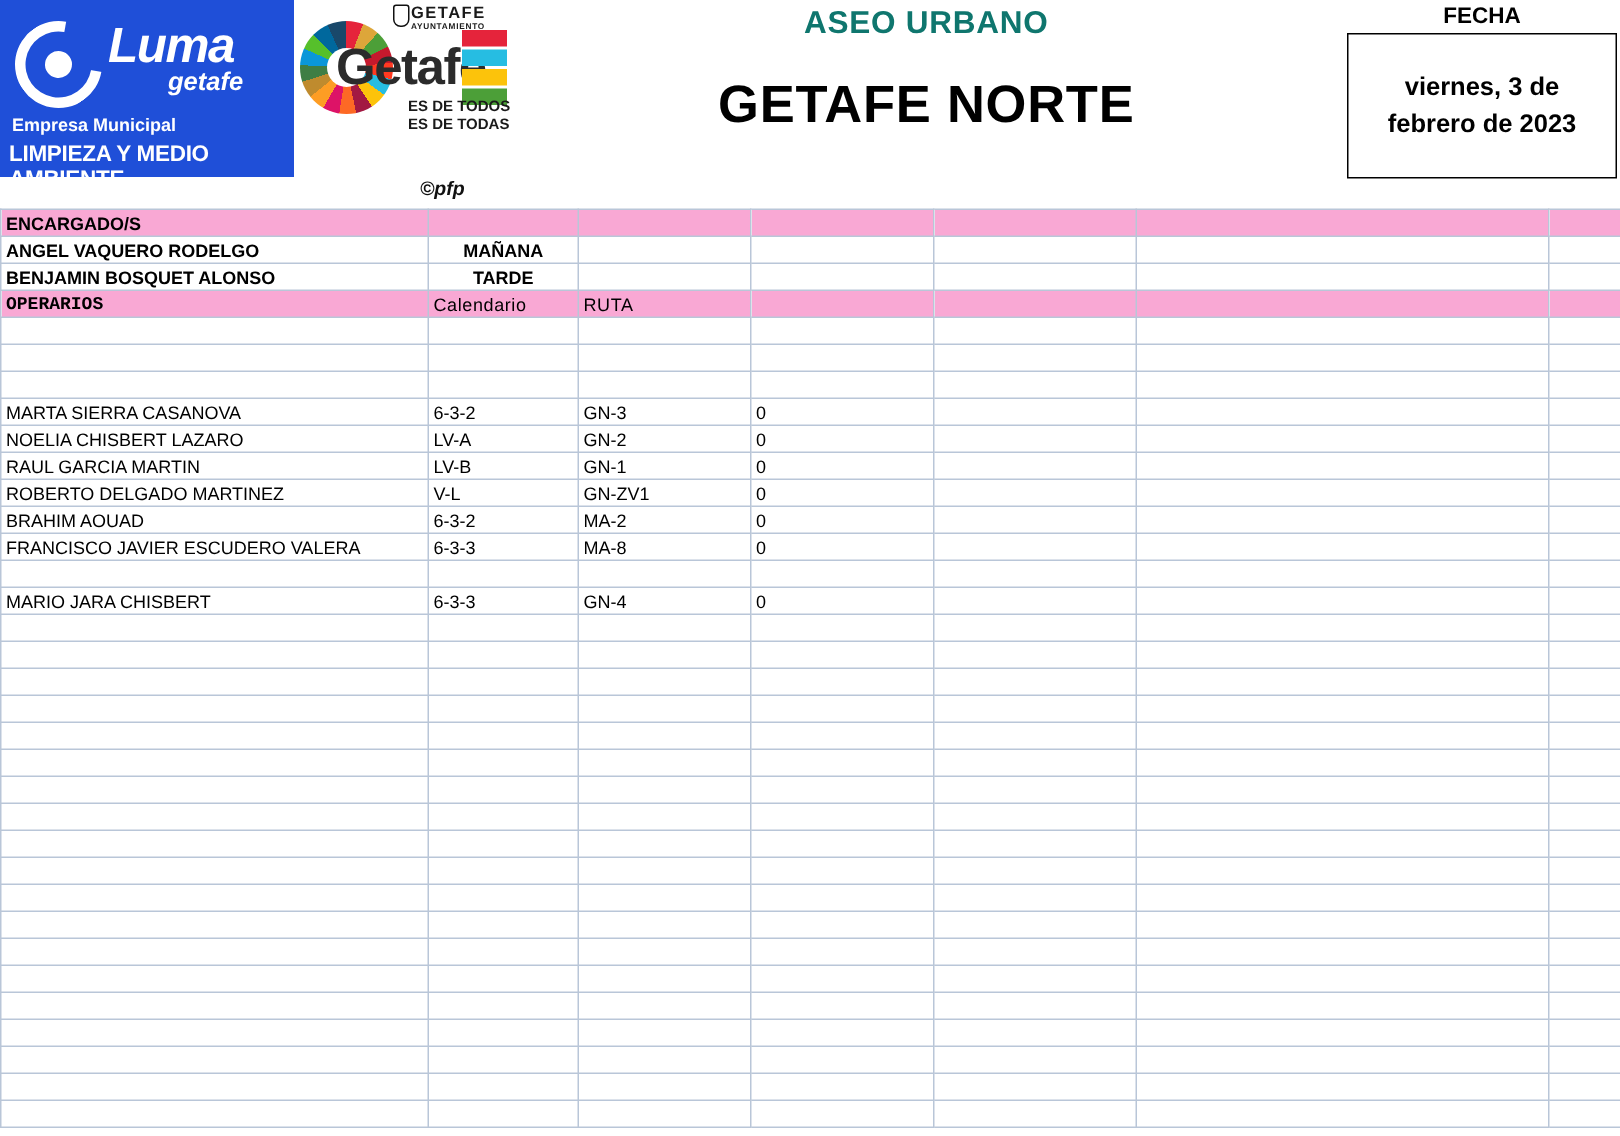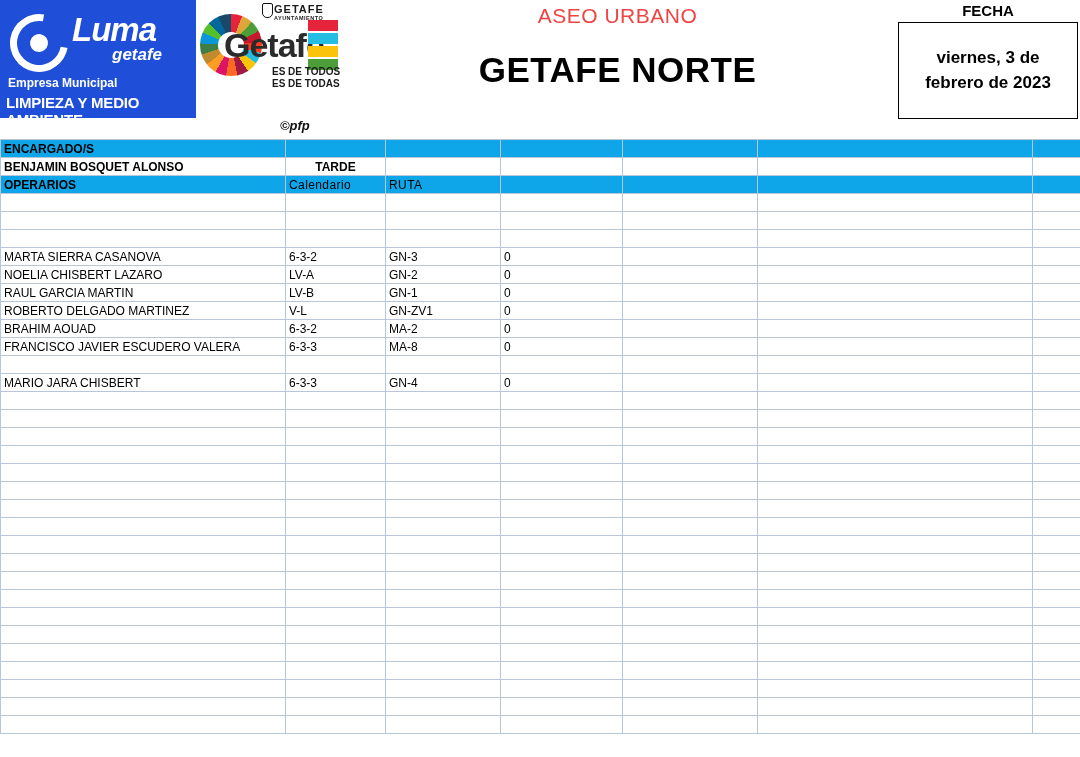--- a/index.html
+++ b/index.html
@@ -174,22 +174,22 @@
 
   .title-block {
     position: absolute;
     left: 345px; top: 0;
     width: 545px;
     text-align: center;
   }
   .title-1 {
     margin-top: 4px;
     font-size: 21px;
-    font-weight: normal;
-    color: #ef4444;
+    font-weight: bold;
+    color: #0f766e;
     letter-spacing: 0.5px;
   }
   .title-2 {
     margin-top: 22px;
     font-size: 35px;
     font-weight: bold;
     color: #000;
     letter-spacing: 0.5px;
   }
 
@@ -238,26 +238,27 @@
     white-space: nowrap;
   }
   col.c1 { width: 285px; }
   col.c2 { width: 100px; }
   col.c3 { width: 115px; }
   col.c4 { width: 122px; }
   col.c5 { width: 135px; }
   col.c6 { width: 275px; }
   col.c7 { width: 48px; }
 
-  tr.band td { background: #0ea5e9; }
+  tr.band td { background: #f9a8d4; }
   td.bold-sm { font-weight: bold; font-size: 12px; }
   td.center-sm { text-align: center; font-weight: bold; font-size: 10px; }
   td.operarios {
     font-weight: bold;
     font-size: 15px;
+    font-family: Liberation Mono, monospace;
   }
   td.hdr-cal { font-size: 12px; letter-spacing: 0.4px; }
   td.name { font-size: 12.5px; }
   td.code { font-size: 12.5px; }
 </style>
 </head>
 <body>
 
 <div id="page">
 
@@ -317,20 +318,29 @@
         <tr class="band">
           <td class="bold-sm">ENCARGADO/S</td>
           <td></td>
           <td></td>
           <td></td>
           <td></td>
           <td></td>
           <td></td>
         </tr>
         <tr>
+          <td class="bold-sm">ANGEL VAQUERO RODELGO</td>
+          <td class="center-sm">MAÑANA</td>
+          <td></td>
+          <td></td>
+          <td></td>
+          <td></td>
+          <td></td>
+        </tr>
+        <tr>
           <td class="bold-sm">BENJAMIN BOSQUET ALONSO</td>
           <td class="center-sm">TARDE</td>
           <td></td>
           <td></td>
           <td></td>
           <td></td>
           <td></td>
         </tr>
         <tr class="band">
           <td class="operarios">OPERARIOS</td>

